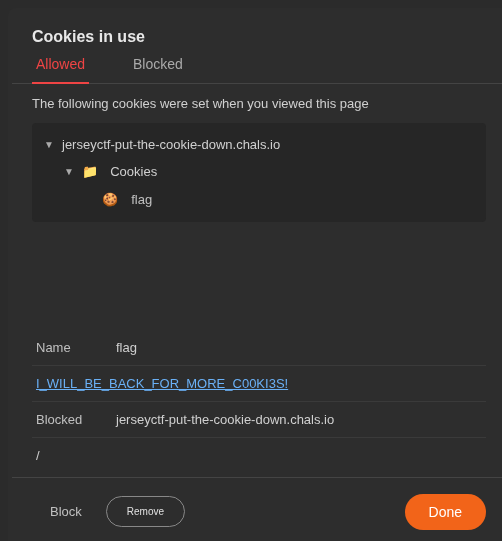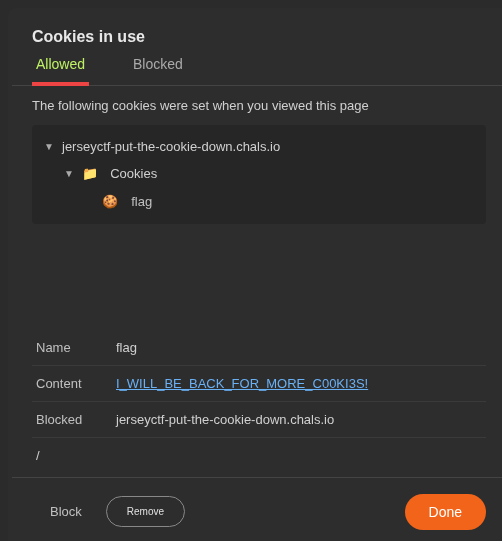--- a/index.html
+++ b/index.html
@@ -42,22 +42,22 @@
       padding: 10px 0;
       margin-right: 40px;
       cursor: pointer;
       color: #aaa;
       font-size: 14px;
       border-bottom: 2px solid transparent;
       margin-bottom: -1px;
     }
 
     .tab.active {
-      color: #bef264;
-      border-bottom: 4px solid #ef4444;
+      color: #ef4444;
+      border-bottom: 2px solid #ef4444;
       font-weight: 500;
     }
 
     .description {
       padding: 12px 20px;
       color: #d0d0d0;
       font-size: 13px;
     }
 
     .tree-section {
@@ -236,21 +236,20 @@
   </div>
 
   <div class="details-section">
 
     <div class="detail-row">
       <span class="detail-label">Name</span>
       <span class="detail-value">flag</span>
     </div>
 
     <div class="detail-row">
-      <span class="detail-label">Content</span>
       <span class="detail-value link">I_WILL_BE_BACK_FOR_MORE_C00KI3S!</span>
     </div>
 
     <div class="detail-row">
       <span class="detail-label">Blocked</span>
       <span class="detail-value">jerseyctf-put-the-cookie-down.chals.io</span>
     </div>
 
     <div class="detail-row">
       <span class="detail-value">/</span>

